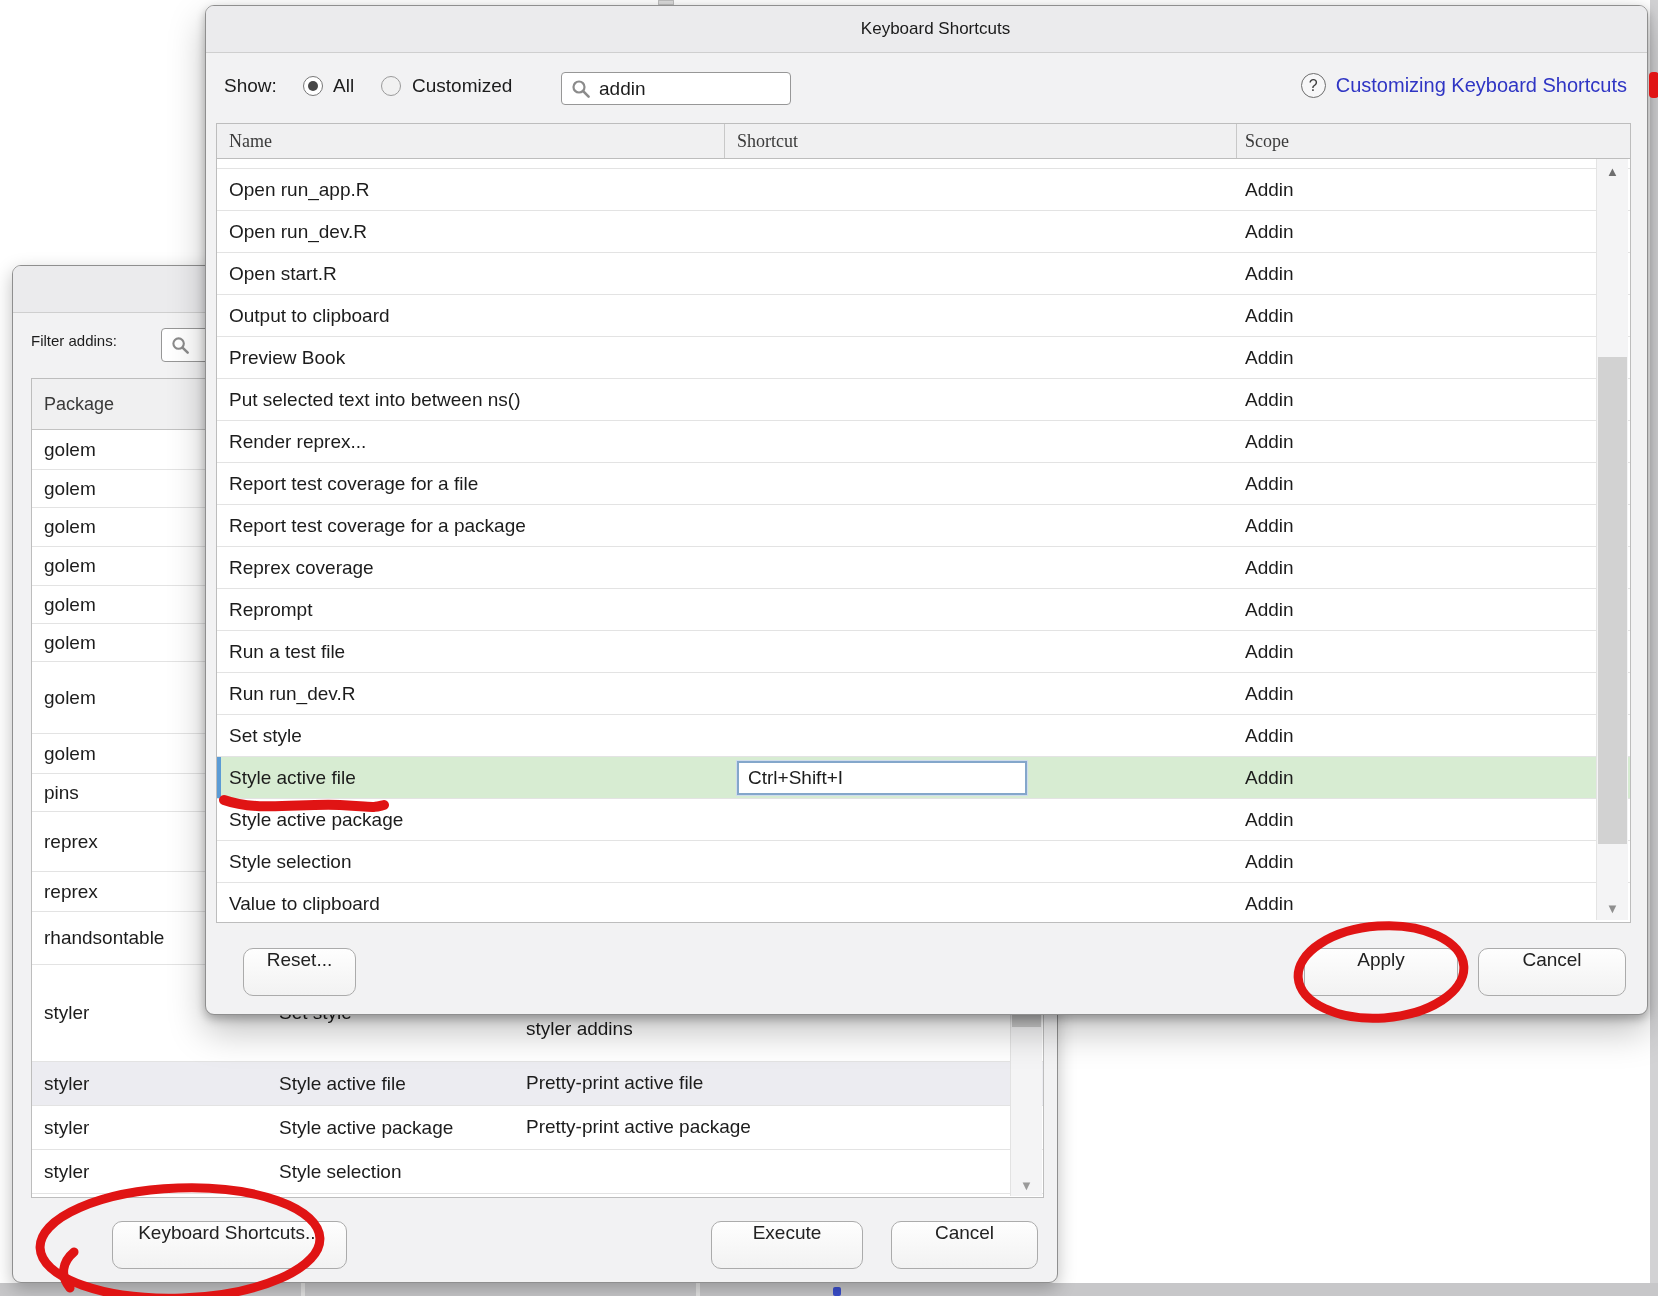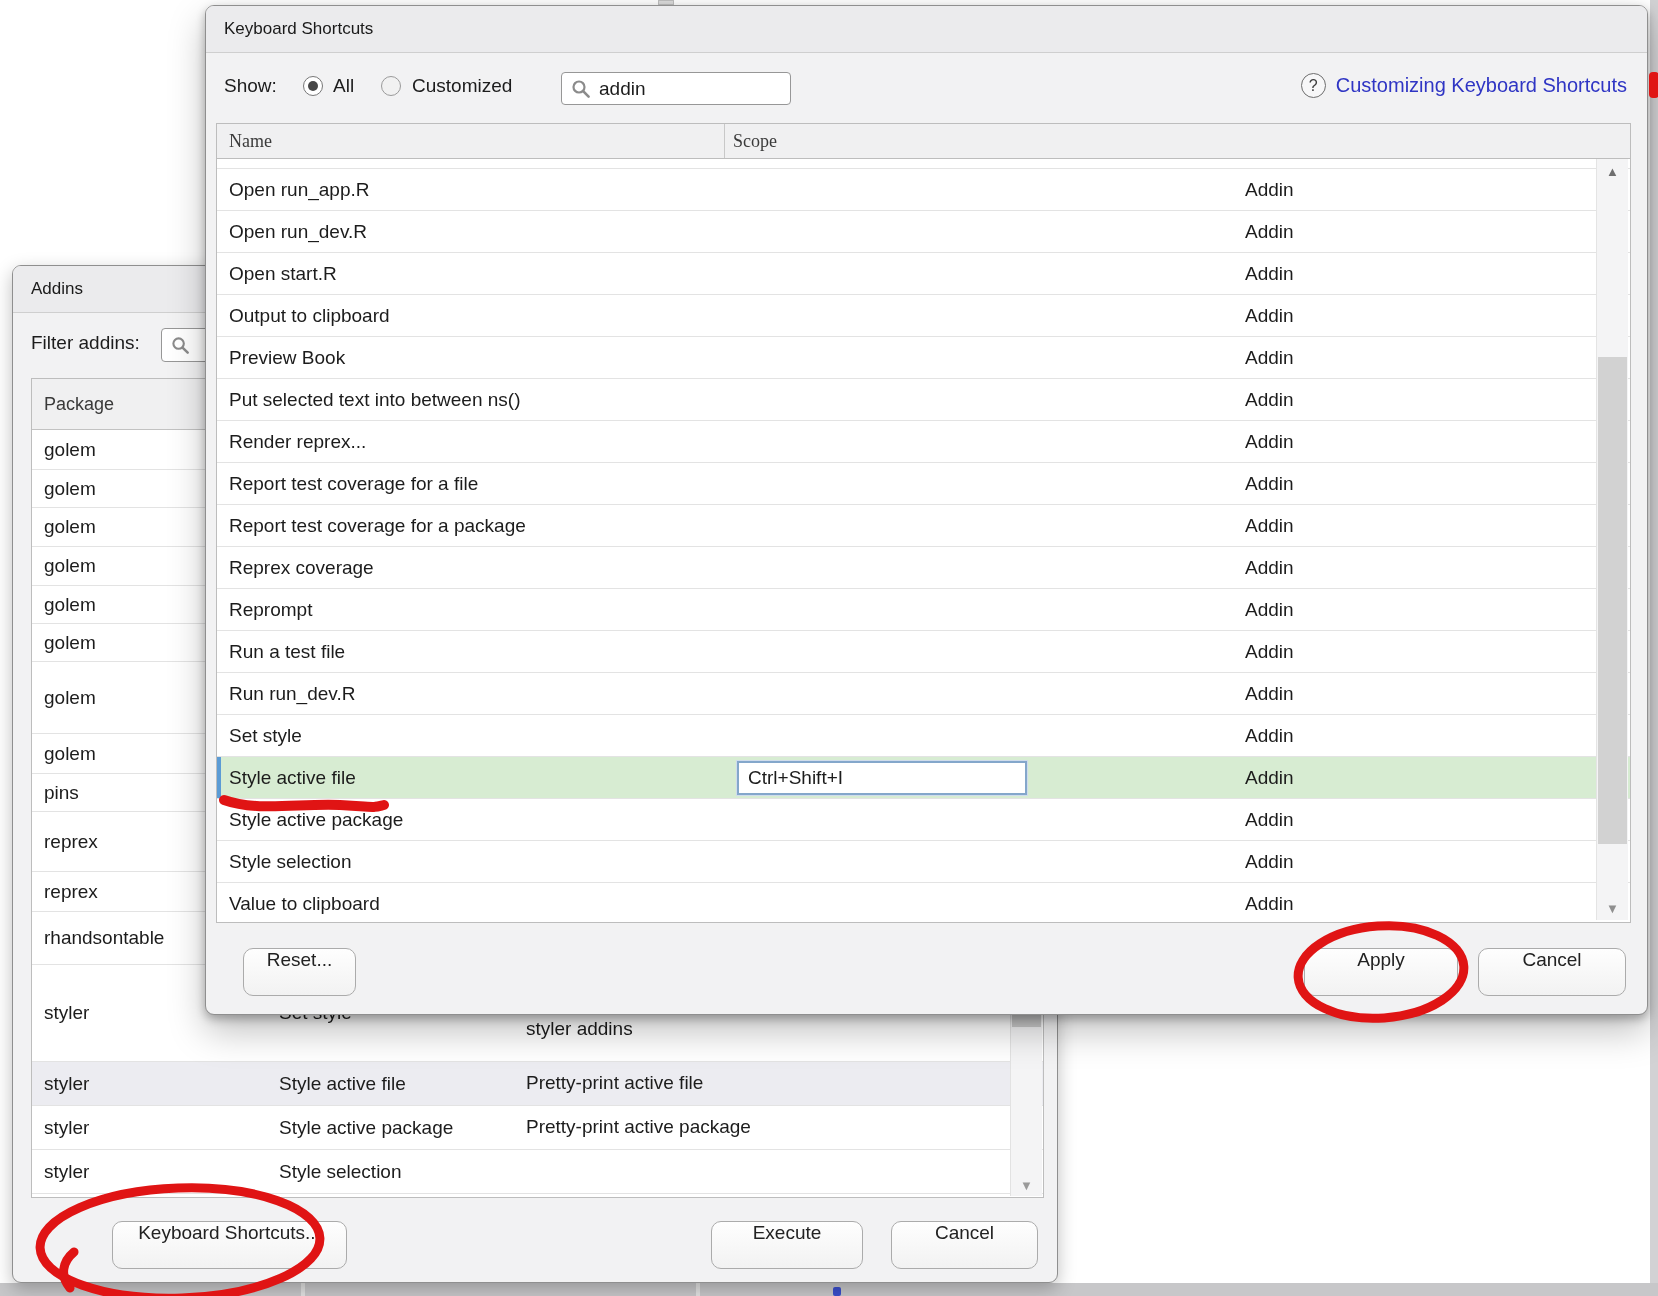--- a/index.html
+++ b/index.html
@@ -9,34 +9,34 @@
   
   .right-strip{position:absolute;left:1650px;top:0;width:8px;height:1283px;background:#d2d2d4;}
   .top-scrap{position:absolute;left:658px;top:0;width:16px;height:5px;background:#dcdcdc;border:1px solid #bfbfbf;box-sizing:border-box;}
   .bottom-band{position:absolute;left:0;top:1283px;width:1658px;height:13px;background:#c7c7c9;}
   .band-notch{position:absolute;top:1283px;width:4px;height:13px;background:#e2e2e2;}
   .blue-mark{position:absolute;left:833px;top:1287px;width:8px;height:9px;background:#3a4ecc;border-radius:2px;}
 
   
   .dialog{position:absolute;background:#f2f2f3;border:1px solid #8f8f8f;border-radius:9px;box-sizing:border-box;}
   .titlebar{height:46px;background:#ebebed;border-bottom:1px solid #cfcfcf;border-radius:8px 8px 0 0;
-            display:flex;align-items:center;padding-left:18px;font-size:17px;color:#1a1a1a;}
+            display:flex;align-items:center;padding-left:18px;font-size:17px;color:#1a1a1a;justify-content:center;}
 
   .btn{position:absolute;display:flex;align-items:flex-start;justify-content:center;
        background:linear-gradient(#fefefe,#f2f2f2);border:1px solid #ababab;border-radius:10px;
        font-size:19px;color:#222;box-sizing:border-box;}
 
   .searchbox{position:absolute;background:#fff;border:1px solid #979797;border-radius:4px;
              display:flex;align-items:center;box-sizing:border-box;}
   .searchbox svg{margin:0 8px 0 9px;flex:0 0 auto;}
   .search-text{font-size:19px;color:#1c1c1c;}
 
   
   #addins{left:12px;top:265px;width:1046px;height:1018px;box-shadow:0 6px 18px rgba(0,0,0,0.25);}
-  #addins .filter-label{position:absolute;left:18px;top:66px;font-size:19px;color:#1c1c1c;}
+  #addins .filter-label{position:absolute;left:18px;top:66px;font-size:15px;color:#1c1c1c;}
   #addins .searchbox{left:148px;top:62px;width:520px;height:34px;}
   .atable{position:absolute;left:18px;top:112px;width:1013px;height:820px;background:#fff;
           border:1px solid #bdbdbd;box-sizing:border-box;overflow:hidden;}
   .atable .ahead{height:50px;background:#f0f0f1;border-bottom:1px solid #c2c2c2;display:flex;align-items:center;}
   .atable .ahead .hc{font-size:18px;color:#3a3a3a;padding-left:12px;box-sizing:border-box;}
   .arow{display:flex;border-bottom:1px solid #e3e3e3;box-sizing:border-box;background:#fff;}
   .arow.sel{background:#ececf1;}
   .arow .c-pkg{width:235px;padding-left:12px;box-sizing:border-box;display:flex;align-items:center;font-size:19px;color:#1c1c1c;}
   .arow .c-anm{width:229px;padding-left:12px;box-sizing:border-box;display:flex;align-items:center;font-size:19px;color:#1c1c1c;}
   .arow .c-ads{flex:1;padding:4px 46px 4px 30px;box-sizing:border-box;display:flex;align-items:center;font-size:19px;color:#1c1c1c;line-height:1.7;}
@@ -241,20 +241,21 @@
       </div>
       <div class="help">
         <div class="help-circle">?</div>
         <div class="help-link">Customizing Keyboard Shortcuts</div>
       </div>
     </div>
 
     <div class="kstable">
       <div class="kshead">
         <div class="hc h-name">Name</div>
+        <div class="hc h-short">Shortcut</div>
         <div class="hc h-scope">Scope</div>
       </div>
       <div class="sliver"></div>
       <div id="ks-tbody">
           <div class="ks-row">
             <div class="c-name">Open run_app.R</div>
             <div class="c-short"></div>
             <div class="c-scope">Addin</div>
           </div>
           <div class="ks-row">

